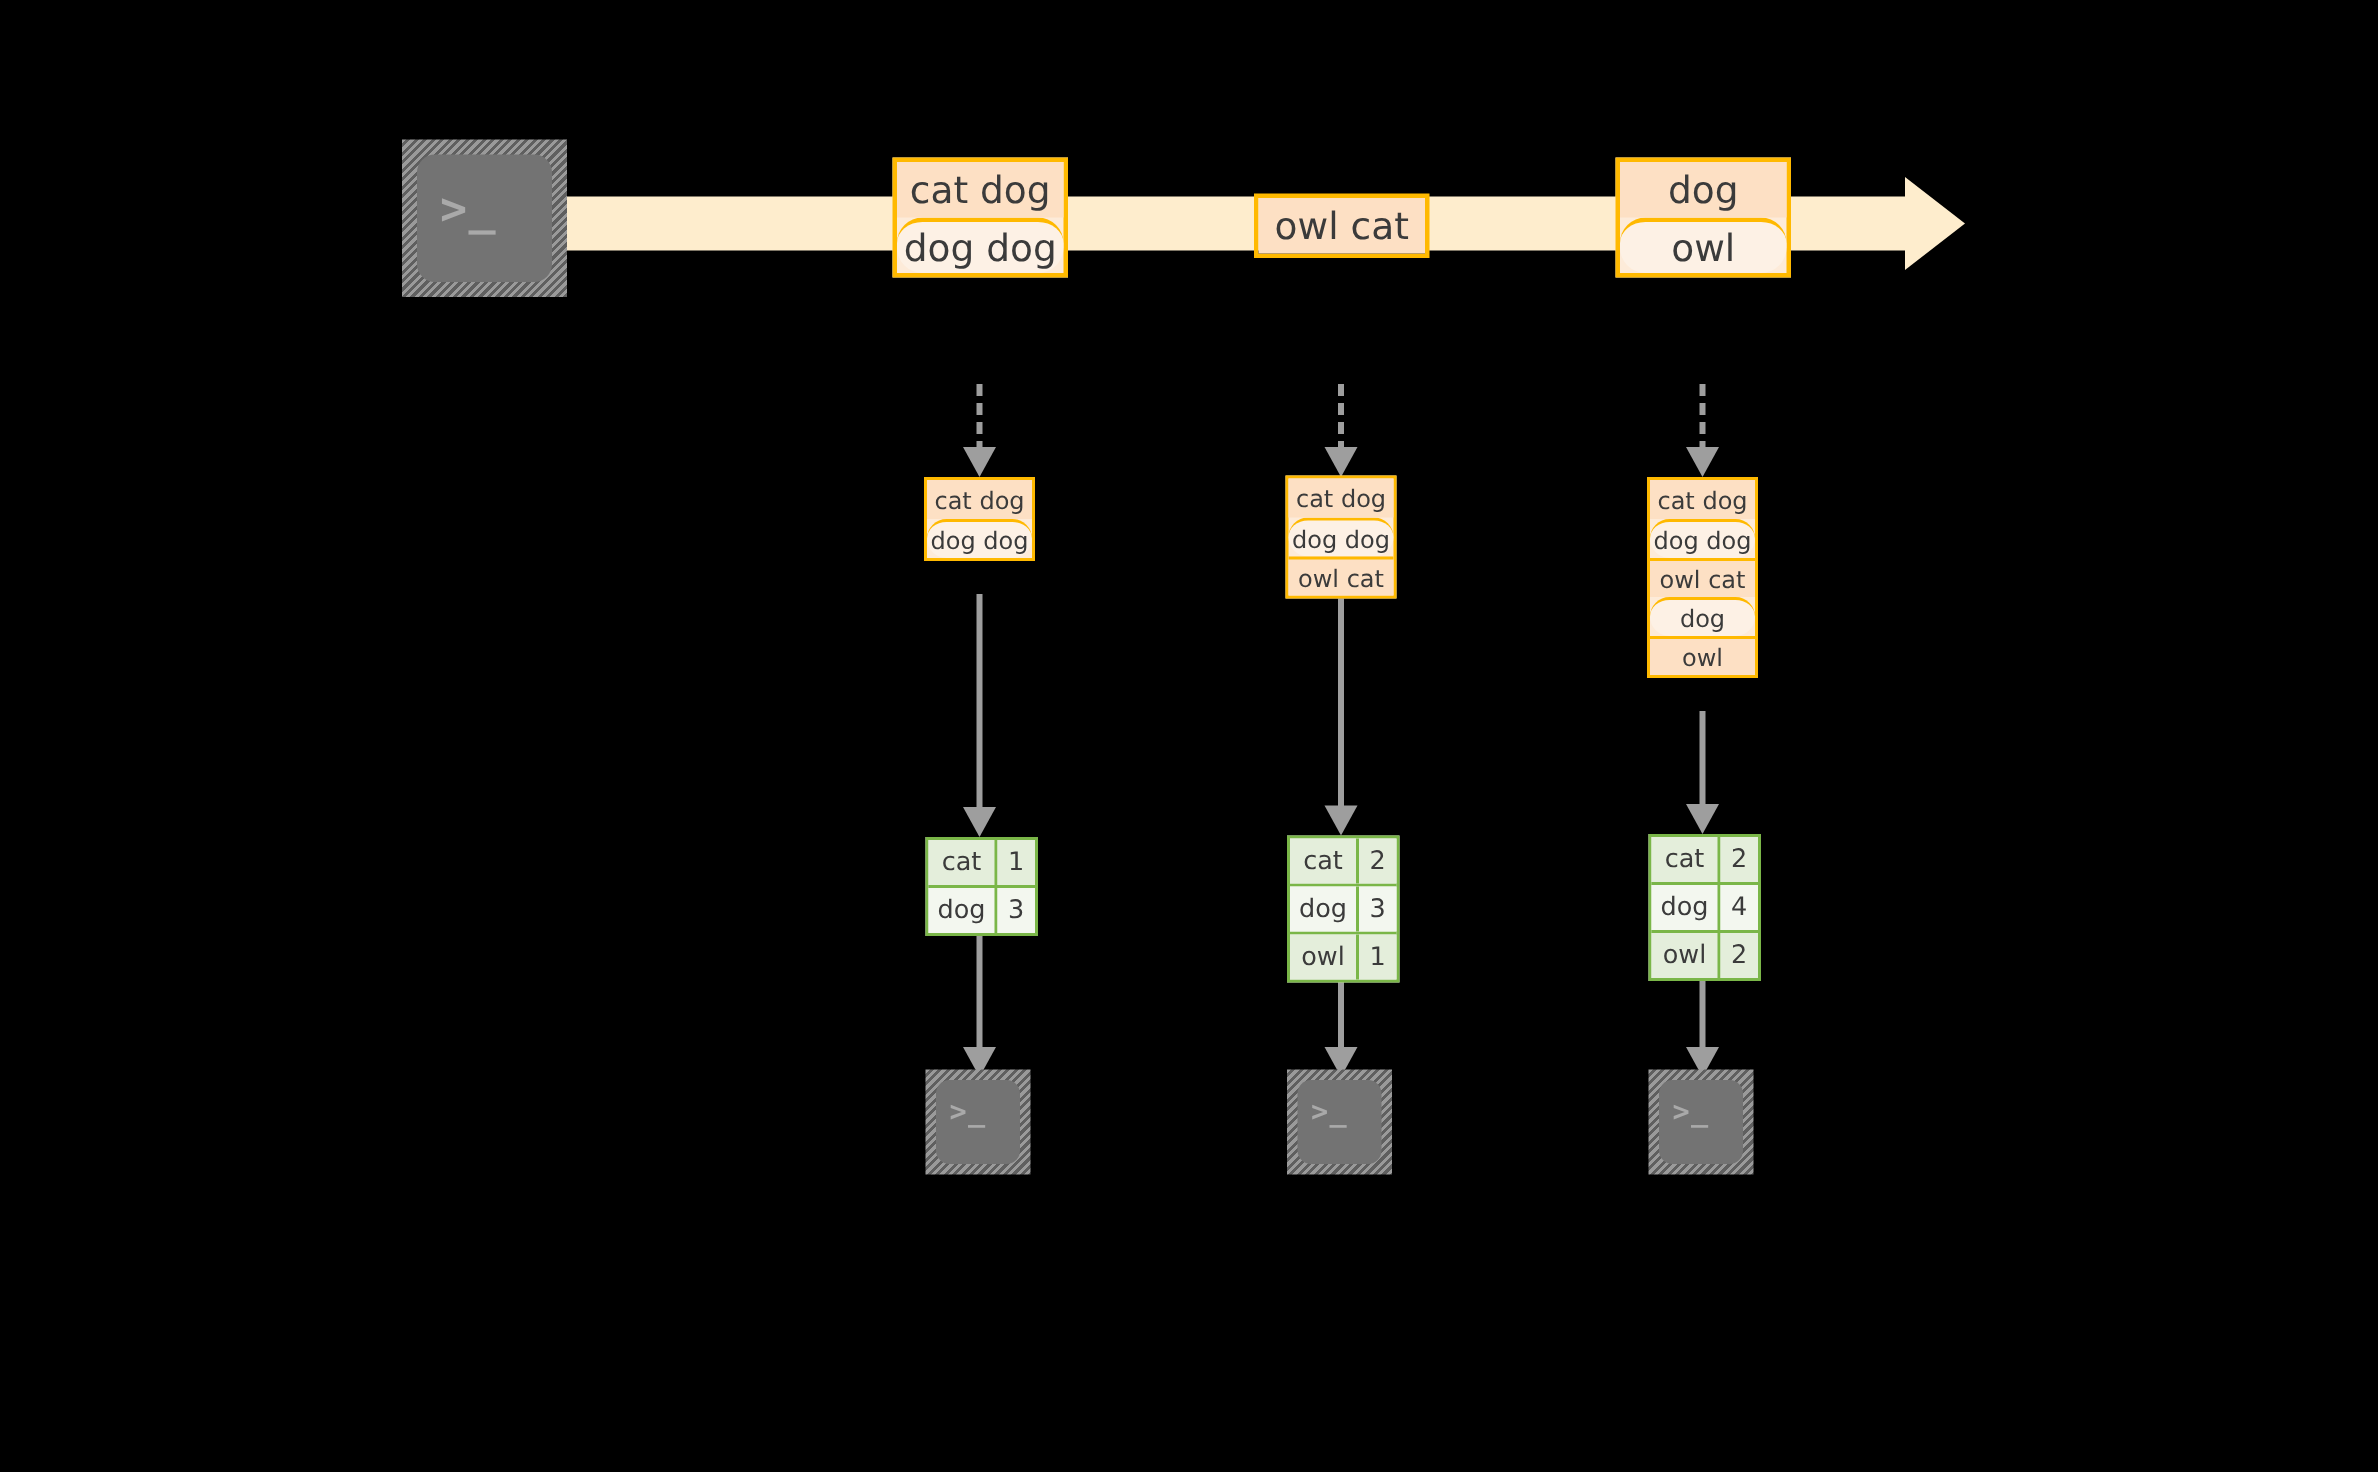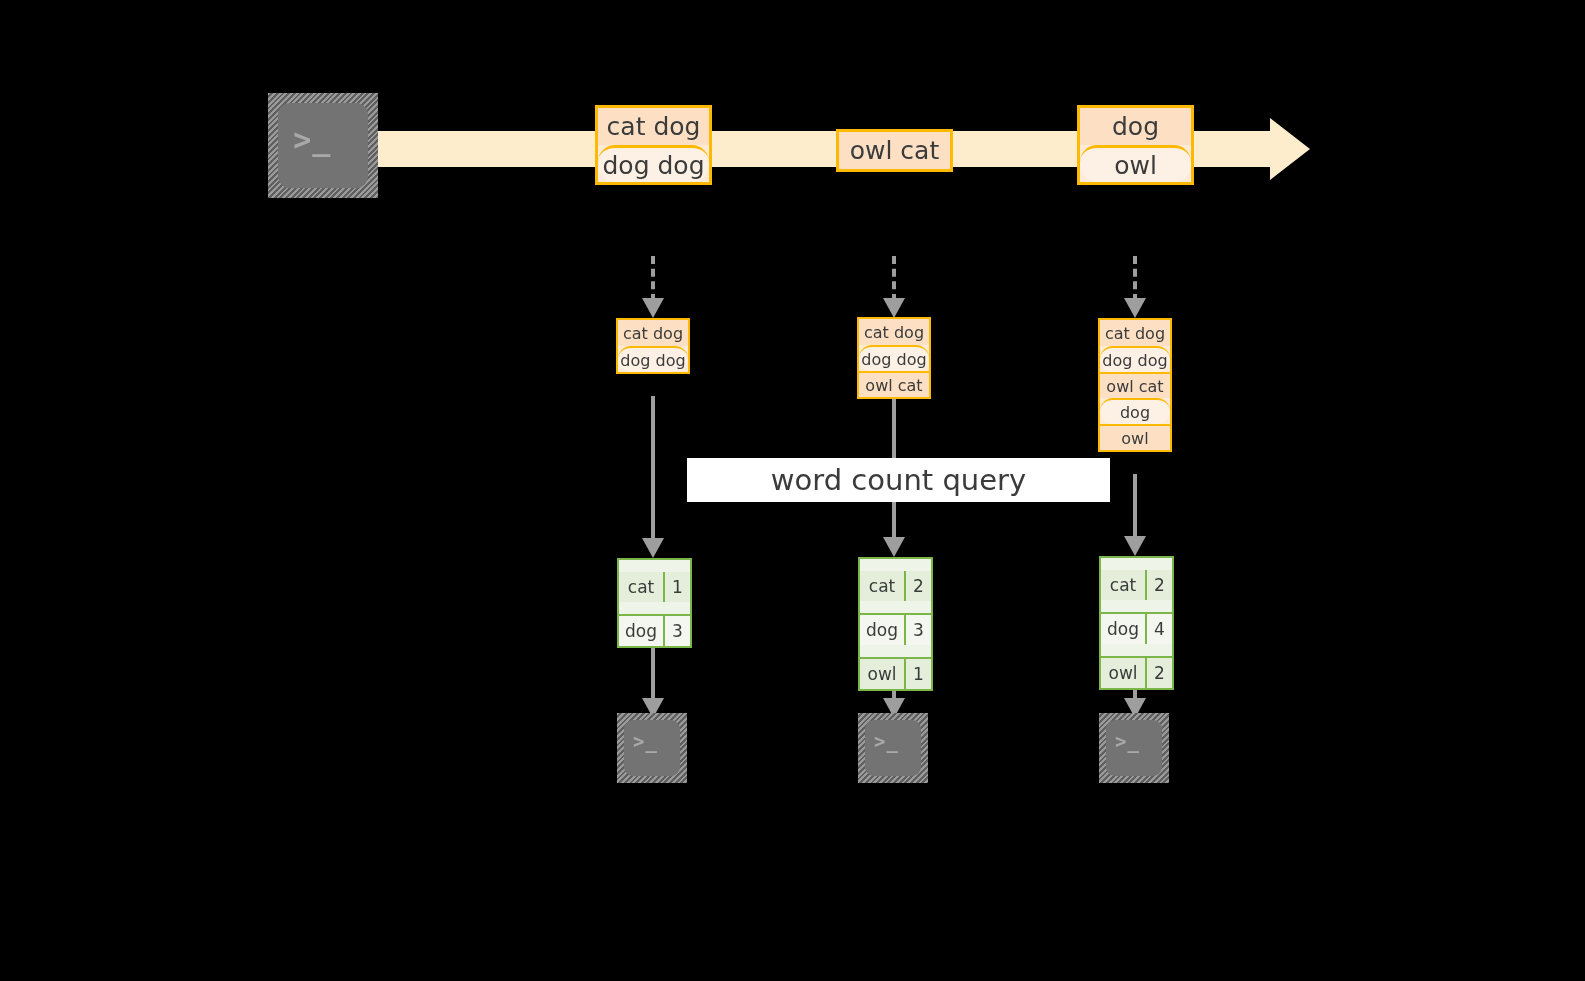--- a/index.html
+++ b/index.html
@@ -115,21 +115,20 @@
   
   .res-group {
     position: absolute;
     box-sizing: border-box;
     border: 2px solid #7ab648;
     background: #eef4e8;
   }
   .res-row {
     display: flex;
     height: 30px;
-    margin-top: 12px;
   }
   .res-row + .res-row { border-top: 2px solid #7ab648; }
   .res-row .kc, .res-row .vc {
     box-sizing: border-box;
     display: flex;
     align-items: center;
     justify-content: center;
     font-size: 17px;
     white-space: nowrap;
   }
@@ -244,21 +243,20 @@
   </div>
 
   <div class="evt-group acc-group a3">
     <div class="evt-row dark">cat dog</div>
     <div class="evt-row light">dog dog</div>
     <div class="evt-row dark">owl cat</div>
     <div class="evt-row light">dog</div>
     <div class="evt-row dark">owl</div>
   </div>
 
-  <div class="query-banner">word count query</div>
 
   <div class="res-group r1">
     <div class="res-row dark">
       <div class="kc">cat</div>
       <div class="vc">1</div>
     </div>
     <div class="res-row light">
       <div class="kc">dog</div>
       <div class="vc">3</div>
     </div>

